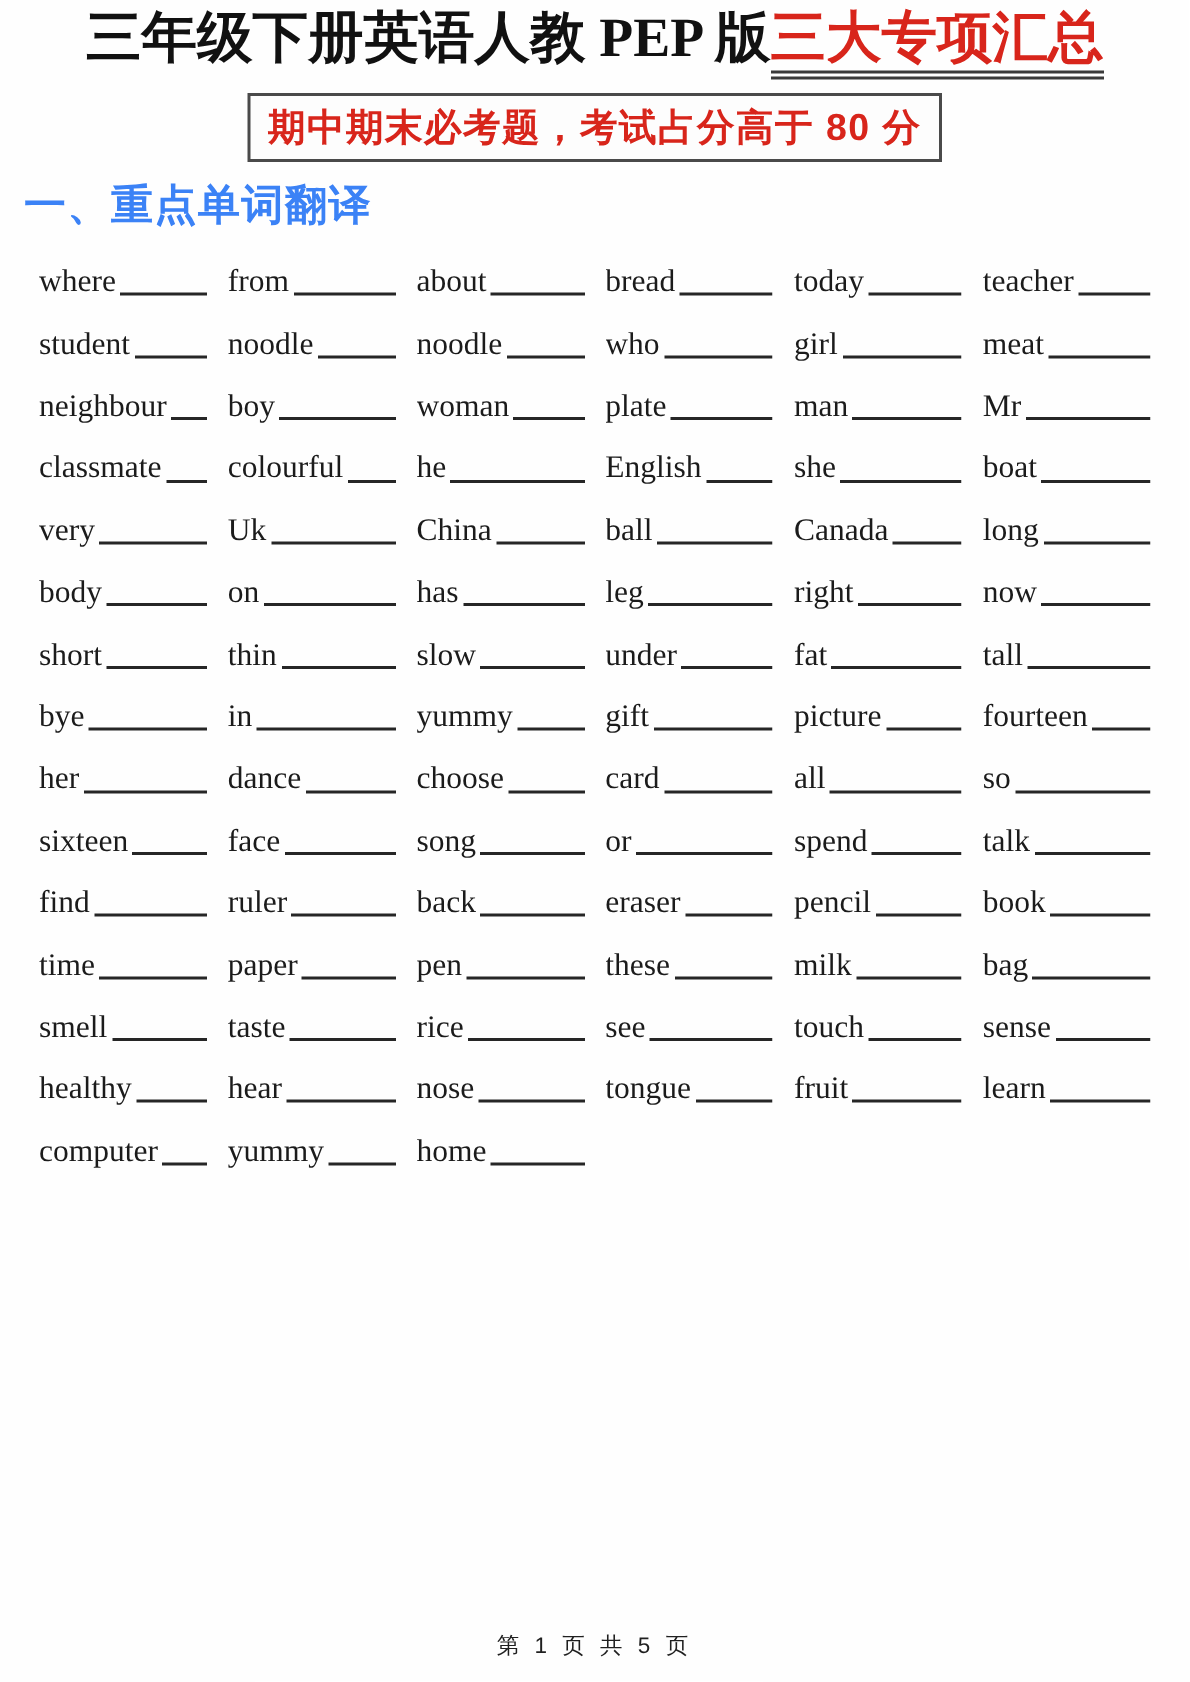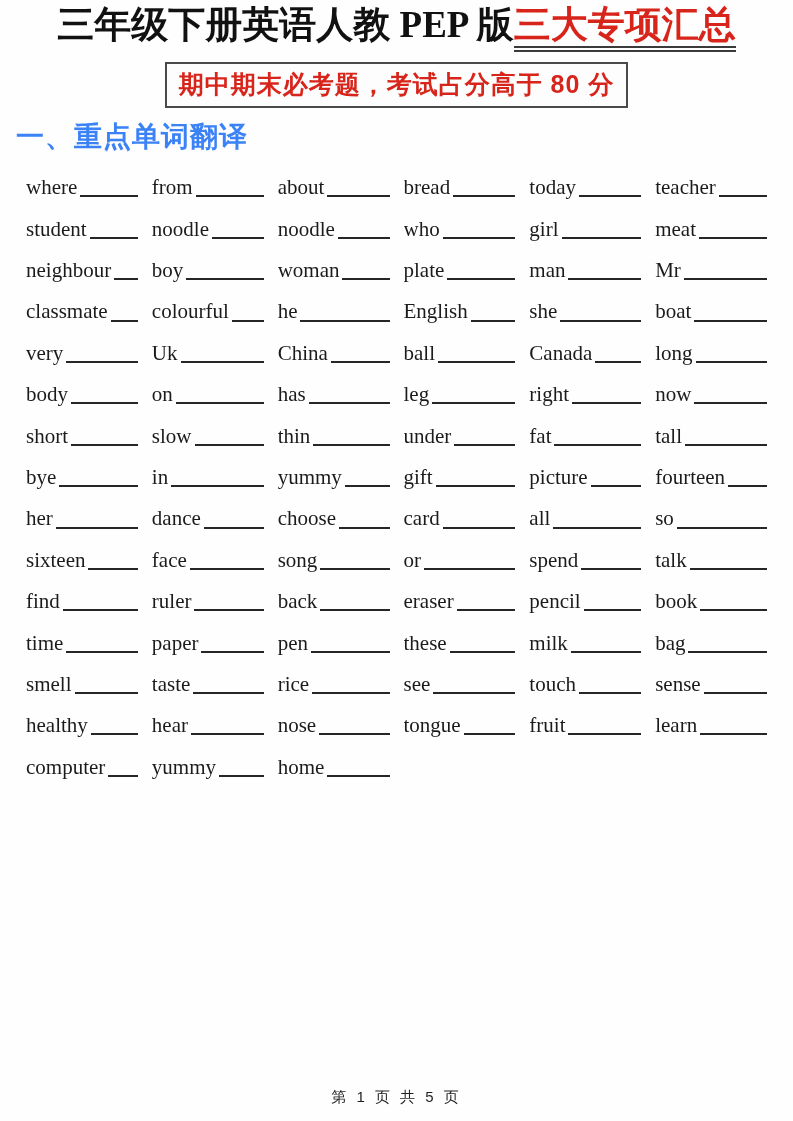--- a/index.html
+++ b/index.html
@@ -247,28 +247,28 @@
       </div>
       <div class="cell">
         <span class="w">now</span>
         <span class="blank"></span>
       </div>
       <div class="cell">
         <span class="w">short</span>
         <span class="blank"></span>
       </div>
       <div class="cell">
+        <span class="w">thin</span>
+        <span class="blank"></span>
+      </div>
+      <div class="cell">
         <span class="w">slow</span>
         <span class="blank"></span>
       </div>
       <div class="cell">
-        <span class="w">thin</span>
-        <span class="blank"></span>
-      </div>
-      <div class="cell">
         <span class="w">under</span>
         <span class="blank"></span>
       </div>
       <div class="cell">
         <span class="w">fat</span>
         <span class="blank"></span>
       </div>
       <div class="cell">
         <span class="w">tall</span>
         <span class="blank"></span>

